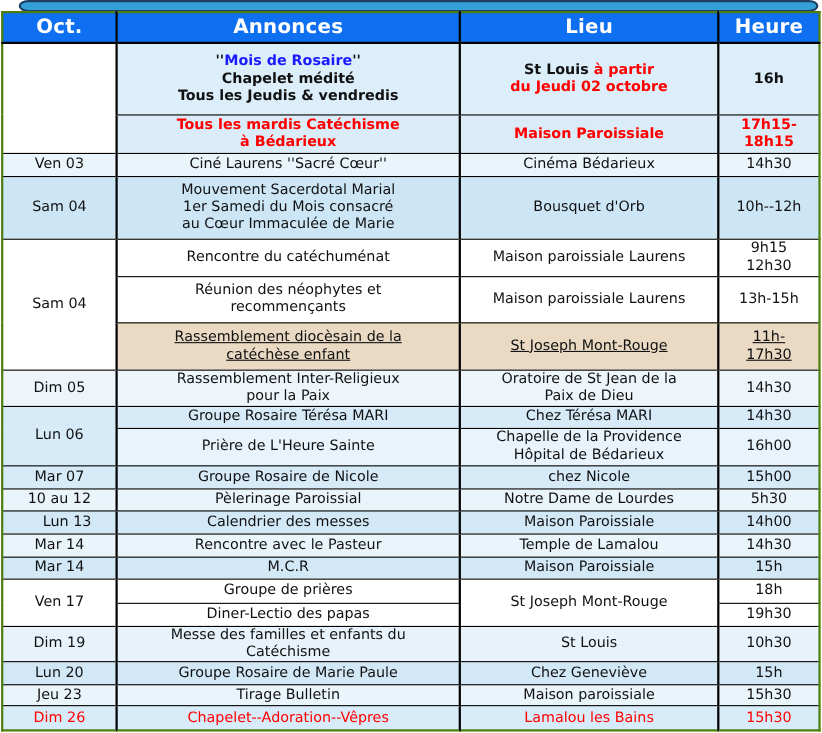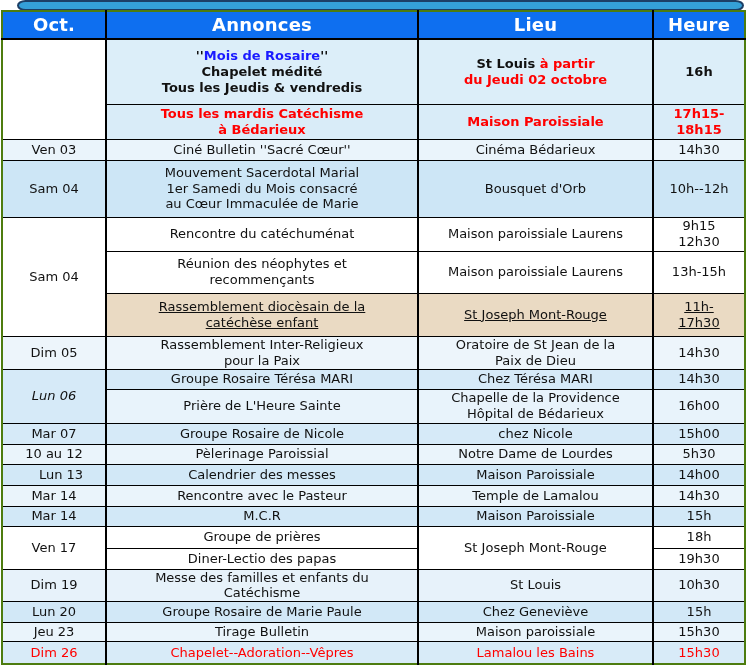--- a/index.html
+++ b/index.html
@@ -84,21 +84,21 @@
         <td class="c-heure" style="background: rgb(217, 236, 248);">
           <div class="ln"><span class="b r">17h15-</span></div>
           <div class="ln"><span class="b r">18h15</span></div>
         </td>
       </tr>
       <tr style="height: 21px;">
         <td class="c-oct" style="background: rgb(234, 244, 251);">
           <div class="ln"><span>Ven 03</span></div>
         </td>
         <td class="c-annonces" style="background: rgb(234, 244, 251);">
-          <div class="ln"><span>Ciné Bulletin ''Sacré Cœur''</span></div>
+          <div class="ln"><span>Ciné Laurens ''Sacré Cœur''</span></div>
         </td>
         <td class="c-lieu" style="background: rgb(234, 244, 251);">
           <div class="ln"><span>Cinéma Bédarieux</span></div>
         </td>
         <td class="c-heure" style="background: rgb(234, 244, 251);">
           <div class="ln"><span>14h30</span></div>
         </td>
       </tr>
       <tr style="height: 57px;">
         <td class="c-oct" style="background: rgb(205, 230, 246);">
@@ -166,21 +166,21 @@
         </td>
         <td class="c-lieu" style="background: rgb(237, 245, 251);">
           <div class="ln"><span>Oratoire de St Jean de la</span></div>
           <div class="ln"><span>Paix de Dieu</span></div>
         </td>
         <td class="c-heure" style="background: rgb(237, 245, 251);">
           <div class="ln"><span>14h30</span></div>
         </td>
       </tr>
       <tr style="height: 20px;">
-        <td class="c-oct" rowspan="2" style="background: rgb(214, 234, 248); font-style: italic;">
+        <td class="c-oct" rowspan="2" style="background: rgb(214, 234, 248);">
           <div class="ln"><span>Lun 06</span></div>
         </td>
         <td class="c-annonces" style="background: rgb(214, 234, 248);">
           <div class="ln"><span>Groupe Rosaire Térésa MARI</span></div>
         </td>
         <td class="c-lieu" style="background: rgb(214, 234, 248);">
           <div class="ln"><span>Chez Térésa MARI</span></div>
         </td>
         <td class="c-heure" style="background: rgb(214, 234, 248);">
           <div class="ln"><span>14h30</span></div>

